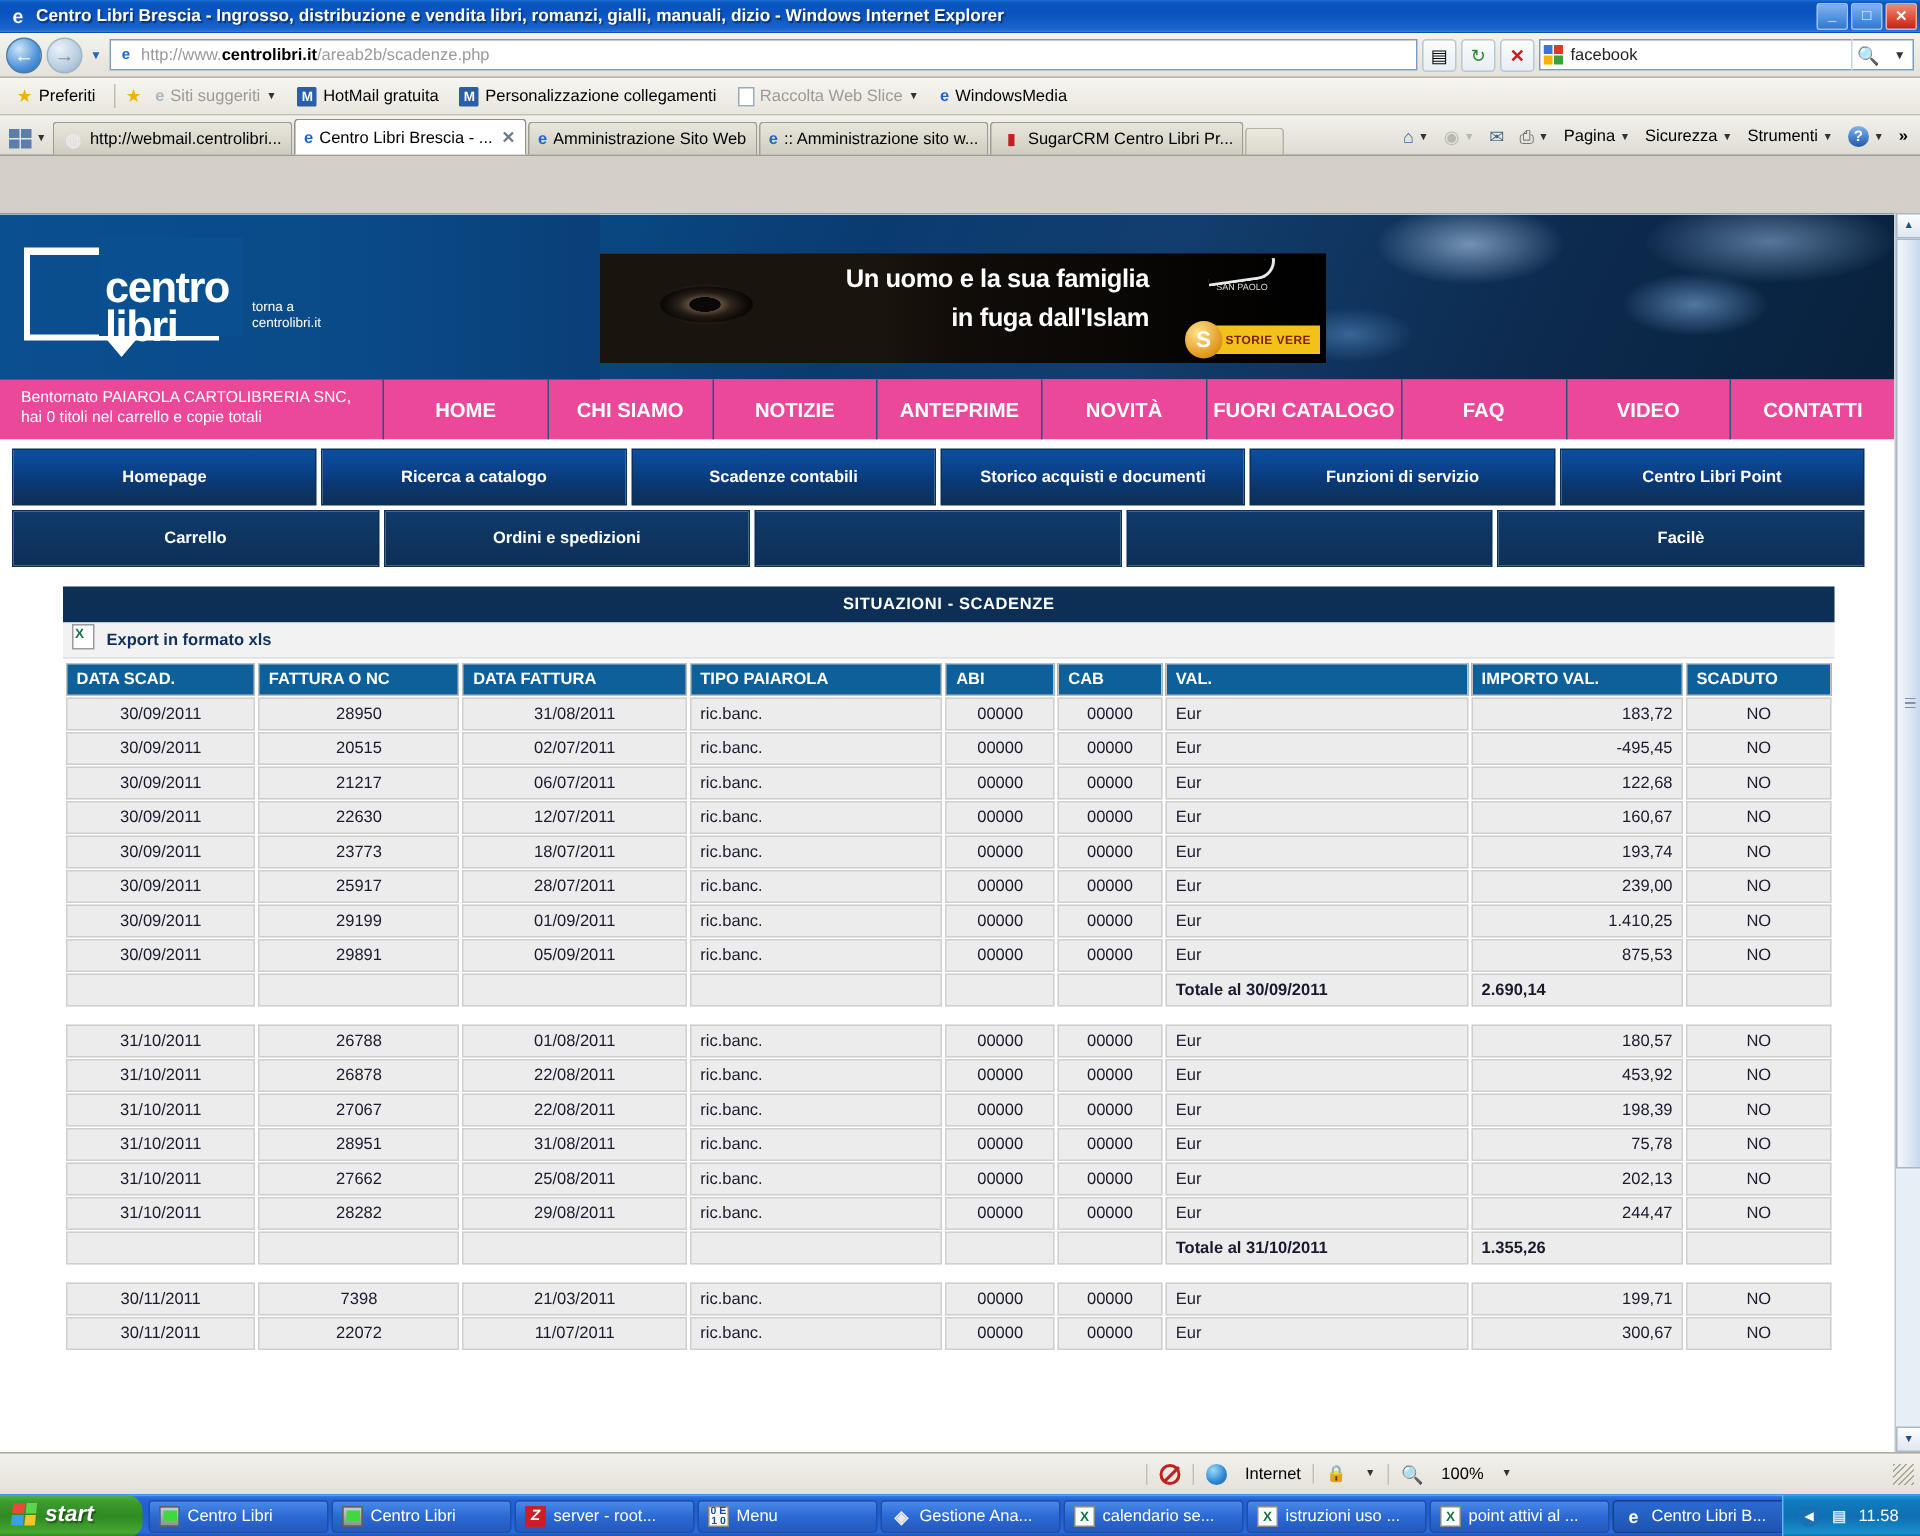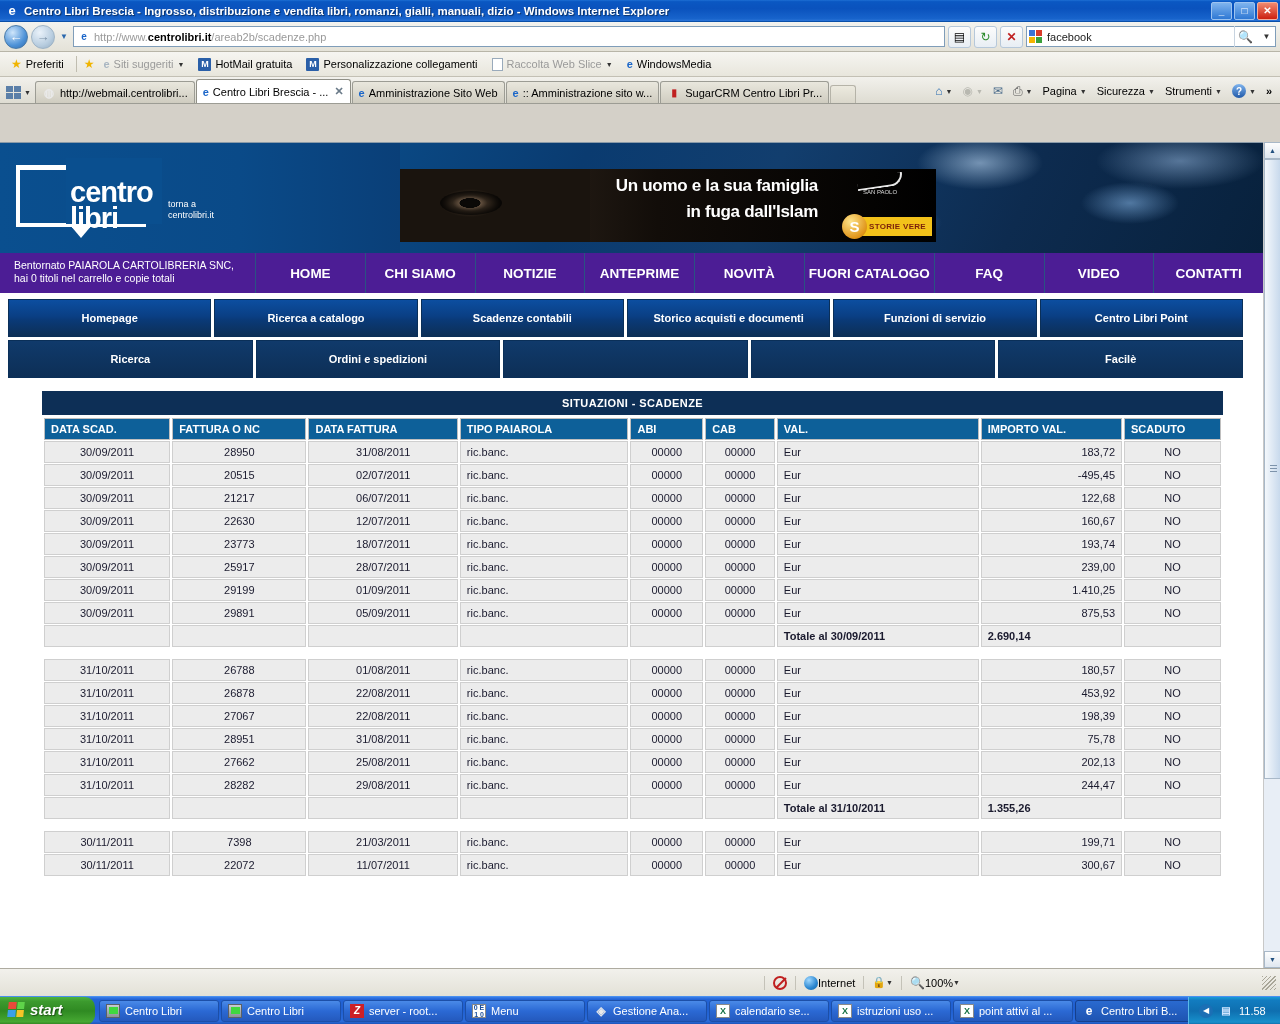--- a/index.html
+++ b/index.html
@@ -152,21 +152,21 @@
     content:"";position:absolute;left:50%;bottom:-15px;margin-left:-11px;
     width:0;height:0;border-left:11px solid transparent;border-right:11px solid transparent;border-top:13px solid #fff;
   }
   .logo-book .mask{position:absolute;left:46px;top:-12px;width:96px;height:66px;background:#0a4f8f;}
   .logo-words{position:absolute;left:50px;top:-10px;color:#fff;font-weight:bold;line-height:.9;letter-spacing:-1px;margin-top:19px;}
   .logo-words .l1{font-size:29px;display:block;}
   .logo-words .l2{font-size:29px;display:block;}
   .logo-sub{color:#fff;font-size:9px;line-height:1.25;margin-bottom:6px;margin-left:14px;}
 
   .banner{
-    position:absolute;left:400px;top:26px;width:536px;height:73px;
+    position:absolute;left:400px;top:26px;width:484px;height:73px;
     background:linear-gradient(to right,#40352c 0%,#2a2119 22%,#120d09 48%,#000 100%);
     overflow:hidden;
   }
   .banner .eye{
     position:absolute;left:0;top:0;width:190px;height:73px;
     background:
       radial-gradient(ellipse 30px 14px at 70px 34px,#0c0a08 0%,#0c0a08 34%,#6b5744 36%,#3a2e22 58%,#1a140e 100%),
       radial-gradient(ellipse 90px 50px at 60px 20px,#7a6450,#4c3c2c 60%,#2a211a 100%),
       linear-gradient(to bottom right,#5b4938,#241c14);
   }
@@ -191,21 +191,21 @@
     background:#f3c21a;color:#7a1e0a;font-weight:bold;font-size:8px;
     display:flex;align-items:center;padding:0 6px 0 18px;letter-spacing:.3px;
   }
   .banner .sv:before{
     content:"S";position:absolute;left:-9px;top:-3px;width:25px;height:25px;border-radius:50%;
     background:radial-gradient(circle at 35% 30%,#fde38a,#e0951a 70%,#b06a08);
     color:#fff;font-size:15px;font-weight:bold;display:flex;align-items:center;justify-content:center;
   }
 
   
-  .navbar{display:flex;height:40px;background:#4c1d95;}
+  .navbar{display:flex;height:40px;background:#ec4899;}
   .welcome{
     width:255px;color:#fff;font-size:10.5px;line-height:1.28;
     padding:6px 8px 0 14px;
   }
   .navbar a{
     flex:1;display:flex;align-items:center;justify-content:center;
     color:#fff;font-weight:bold;font-size:13.5px;text-decoration:none;
     border-left:1px solid #2a5283;white-space:nowrap;padding:0 4px;
   }
 
@@ -271,21 +271,21 @@
   .sb-thumb{position:absolute;top:0px;left:0;width:17px;height:620px;background:linear-gradient(to right,#f4f8fc,#c8d9ec);border:1px solid #a8b8c8;}
   .sb-grip{position:absolute;left:5px;top:50%;margin-top:-4px;width:7px;height:8px;
     background:repeating-linear-gradient(to bottom,#7d93ab 0 1px,transparent 1px 3px);}
 
   
   .statusbar{
     position:absolute;left:0;bottom:28px;width:1280px;height:28px;
     background:linear-gradient(to bottom,#f2f1ec,#e3e1d7);
     border-top:1px solid #aeaba0;display:flex;align-items:center;font-size:11px;padding:0 4px;
   }
-  .sb-zone{display:flex;align-items:center;gap:0;padding:0 8px;border-left:1px solid #c4c2b8;}
+  .sb-zone{display:flex;align-items:center;gap:12px;padding:0 8px;border-left:1px solid #c4c2b8;}
   .globe{
     width:14px;height:14px;border-radius:50%;
     background:radial-gradient(circle at 35% 30%,#9fd8ff,#2a86d0 60%,#14639f);
   }
   .zoomico{color:#2a6cb0;font-size:12px;}
   .noentry{width:14px;height:14px;border-radius:50%;border:2px solid #c02020;position:relative;}
   .noentry:after{content:"";position:absolute;left:-1px;top:4px;width:14px;height:2px;background:#c02020;transform:rotate(-45deg);}
   .lockico{color:#7a7a6a;font-size:11px;}
   .resizer{margin-left:auto;width:14px;height:14px;
     background:repeating-linear-gradient(135deg,#a9a698 0 1px,transparent 1px 3px);}
@@ -527,30 +527,34 @@
       <div class="tiles">
         <div class="tile-row">
           <div class="tile">Homepage</div>
           <div class="tile">Ricerca a catalogo</div>
           <div class="tile">Scadenze contabili</div>
           <div class="tile">Storico acquisti e documenti</div>
           <div class="tile">Funzioni di servizio</div>
           <div class="tile">Centro Libri Point</div>
         </div>
         <div class="tile-row second">
-          <div class="tile">Ricerca</div>
+          <div class="tile">Carrello</div>
           <div class="tile">Ordini e spedizioni</div>
           <div class="tile empty"></div>
           <div class="tile empty"></div>
           <div class="tile">Facilè</div>
         </div>
       </div>
 
       <div class="content">
         <div class="sit-title">SITUAZIONI - SCADENZE</div>
+        <div class="export-row">
+          <span class="xls-ico"></span>
+          <span class="export-link">Export in formato xls</span>
+        </div>
 
         <table class="grid">
           <colgroup>
             <col style="width:125px">
               <col style="width:133px">
               <col style="width:148px">
             <col style="width:167px">
               <col style="width:72px">
               <col style="width:69px">
             <col style="width:200px">

